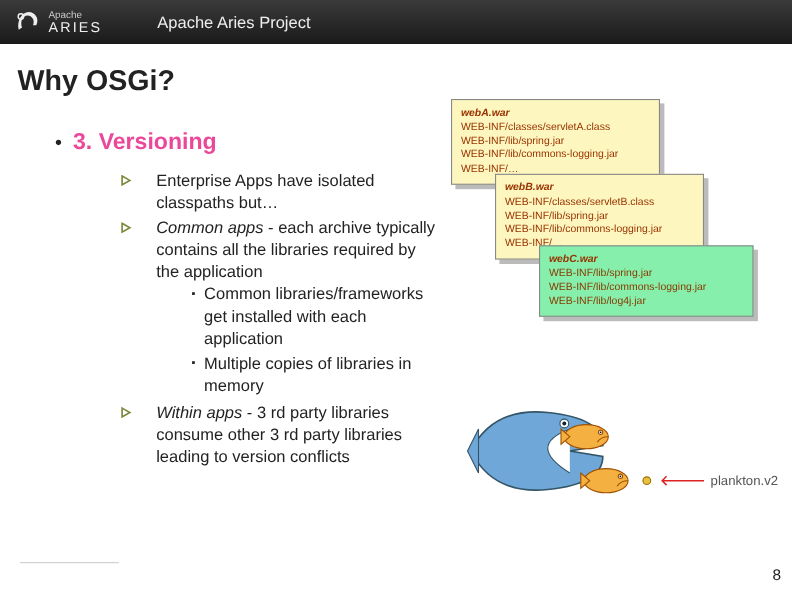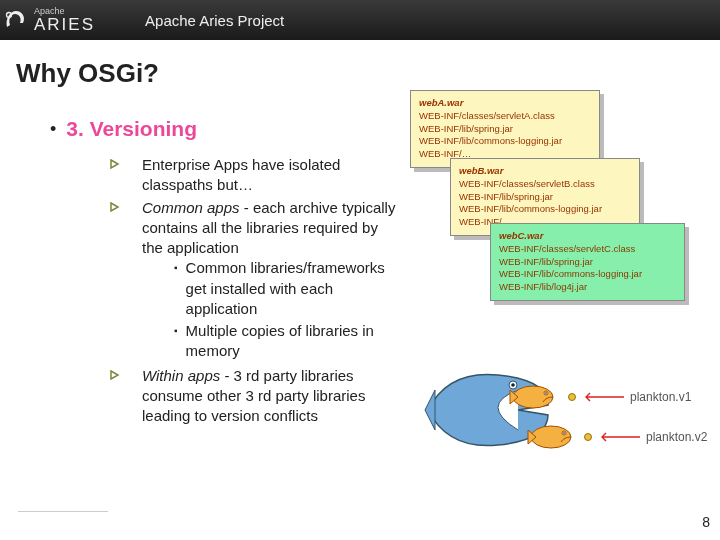--- a/index.html
+++ b/index.html
@@ -9,33 +9,33 @@
     font-family: Arial, Helvetica, sans-serif;
     background: #fff;
     position: relative;
     overflow: hidden;
   }
   .header {
     height: 40px;
     background: linear-gradient(to bottom, #3a3a3a 0%, #1a1a1a 100%);
     display: flex;
     align-items: center;
-    padding: 0 2px;
+    padding: 0 12px;
     color: #fff;
   }
   .logo {
     display: flex;
     align-items: center;
     gap: 6px;
     margin-right: 50px;
   }
   .logo svg { display: block; }
   .logo-text { display: flex; flex-direction: column; line-height: 1; }
   .logo-text .small { font-size: 9px; color: #ccc; }
-  .logo-text .big { font-size: 17px; letter-spacing: 2px; color: #eee; }
+  .logo-text .big { font-size: 13px; letter-spacing: 2px; color: #eee; }
   .proj-title { font-size: 15px; color: #eee; }
 
   .slide-title {
     font-size: 26px;
     font-weight: bold;
     color: #222;
     padding: 18px 0 0 16px;
   }
   .content {
     padding: 28px 0 0 50px;
@@ -230,21 +230,20 @@
   </div>
   <div class="note note2">
     <div class="n-title note-line">webB.war</div>
     <div class="note-line">WEB-INF/classes/servletB.class</div>
     <div class="note-line">WEB-INF/lib/spring.jar</div>
     <div class="note-line">WEB-INF/lib/commons-logging.jar</div>
     <div class="note-line">WEB-INF/…</div>
   </div>
   <div class="note note3">
     <div class="n-title note-line">webC.war</div>
-    <div class="note-line">WEB-INF/classes/servletC.class</div>
     <div class="note-line">WEB-INF/lib/spring.jar</div>
     <div class="note-line">WEB-INF/lib/commons-logging.jar</div>
     <div class="note-line">WEB-INF/lib/log4j.jar</div>
   </div>
 </div>
 
 <div class="fish-wrap">
   <svg class="fish-big" width="140" height="100" viewBox="0 0 140 100">
     <path d="M10 50 Q30 10 80 15 Q130 20 130 45 L100 50 L130 55 Q130 80 80 85 Q30 90 10 50 Z" fill="#6fa8d8" stroke="#356" stroke-width="1.5"></path>
     <path d="M100 30 Q60 45 100 70" fill="#fff" stroke="#356"></path>
@@ -260,27 +259,20 @@
     <path d="M45 17 Q38 17 35 22" fill="none" stroke="#a05000"></path>
   </svg>
   <svg class="fish-small2" width="55" height="35" viewBox="0 0 55 35">
     <ellipse cx="25" cy="17" rx="20" ry="11" fill="#f4b040" stroke="#a05000"></ellipse>
     <path d="M4 17 L-4 10 L-4 24 Z" transform="translate(6,0)" fill="#f4b040" stroke="#a05000"></path>
     <circle cx="38" cy="13" r="2" fill="#fff" stroke="#a05000"></circle>
       <circle cx="38" cy="13" r="0.8" fill="#000"></circle>
     <path d="M45 17 Q38 17 35 22" fill="none" stroke="#a05000"></path>
   </svg>
 
-  <div class="plankton p1">
-    <span class="dotc"></span>
-    <svg width="42" height="10">
-        <path class="arrow-red" d="M42 5 L4 5 M8 1 L4 5 L8 9"></path>
-      </svg>
-    <span>plankton.v1</span>
-  </div>
   <div class="plankton p2">
     <span class="dotc"></span>
     <svg width="42" height="10">
         <path class="arrow-red" d="M42 5 L4 5 M8 1 L4 5 L8 9"></path>
       </svg>
     <span>plankton.v2</span>
   </div>
 </div>
 
 <div class="footer-line"></div>

